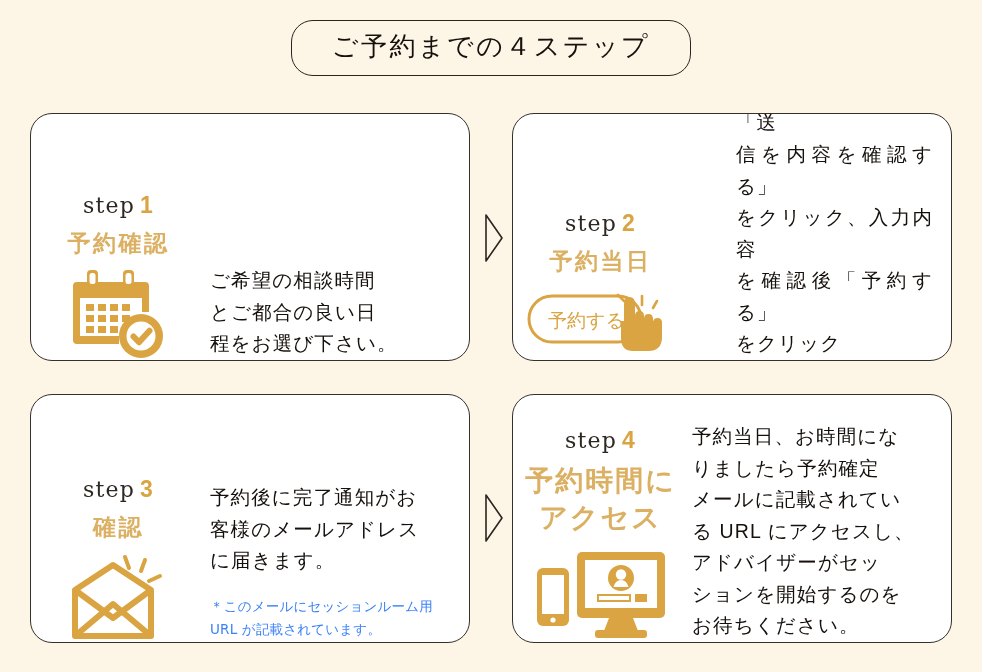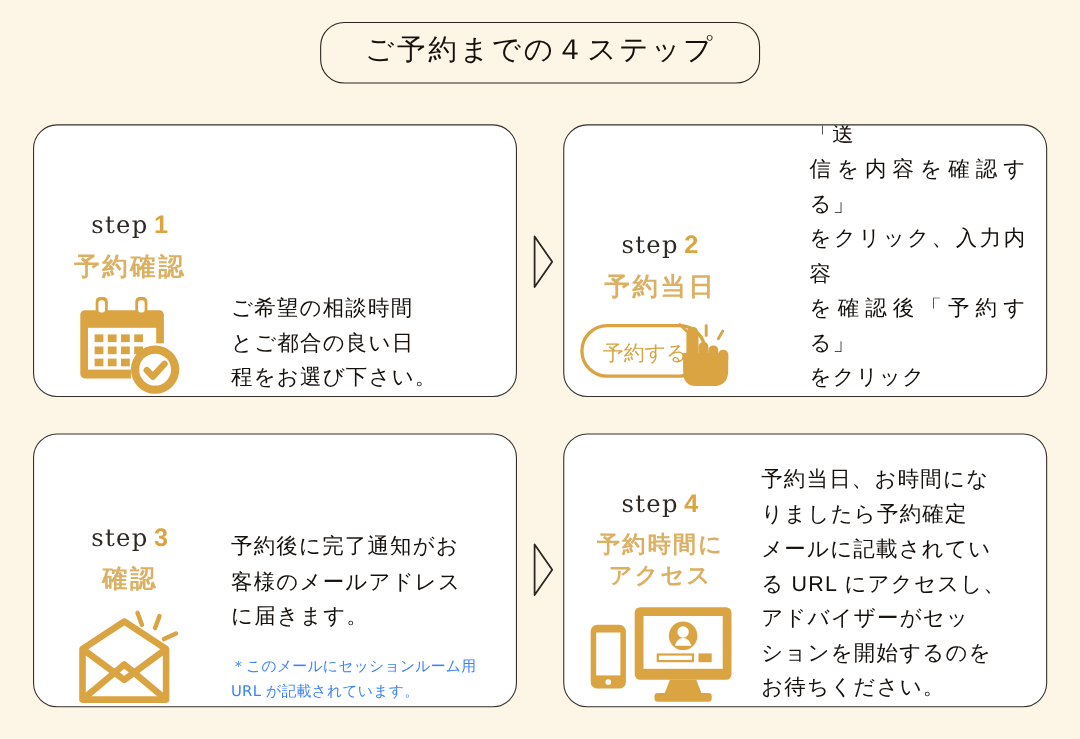--- a/index.html
+++ b/index.html
@@ -137,21 +137,21 @@
   }
 
   
   .c1 .card-right { padding-top: 74px; padding-right: 24px; }
   .c2 .card-right { padding-top: 50px; padding-right: 18px; }
   .c2 .card-left  { padding-top: 26px; }
   .c3 .card-right { padding-top: 38px; padding-right: 10px; }
   .c3 .card-left  { padding-top: 16px; }
   .c4 .card-right { padding-top: 20px; padding-right: 31px; }
   .c4 .card-left  { padding-top: 28px; }
-  .c4 .step-label { font-size: 21px; letter-spacing: 2px; }
+  .c4 .step-label { font-size: 28px; letter-spacing: 2px; }
 
   
   .arrow {
     position: absolute;
     width: 24px;
     height: 50px;
   }
   .arrow.a1 { left: 452px; top: 100px; }
   .arrow.a2 { left: 452px; top: 380px; }
 </style>

